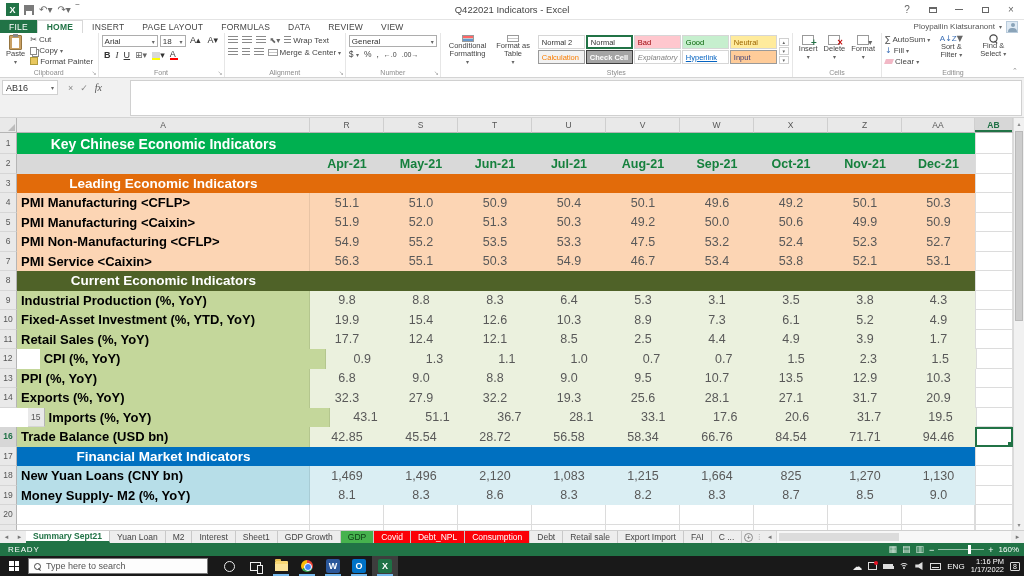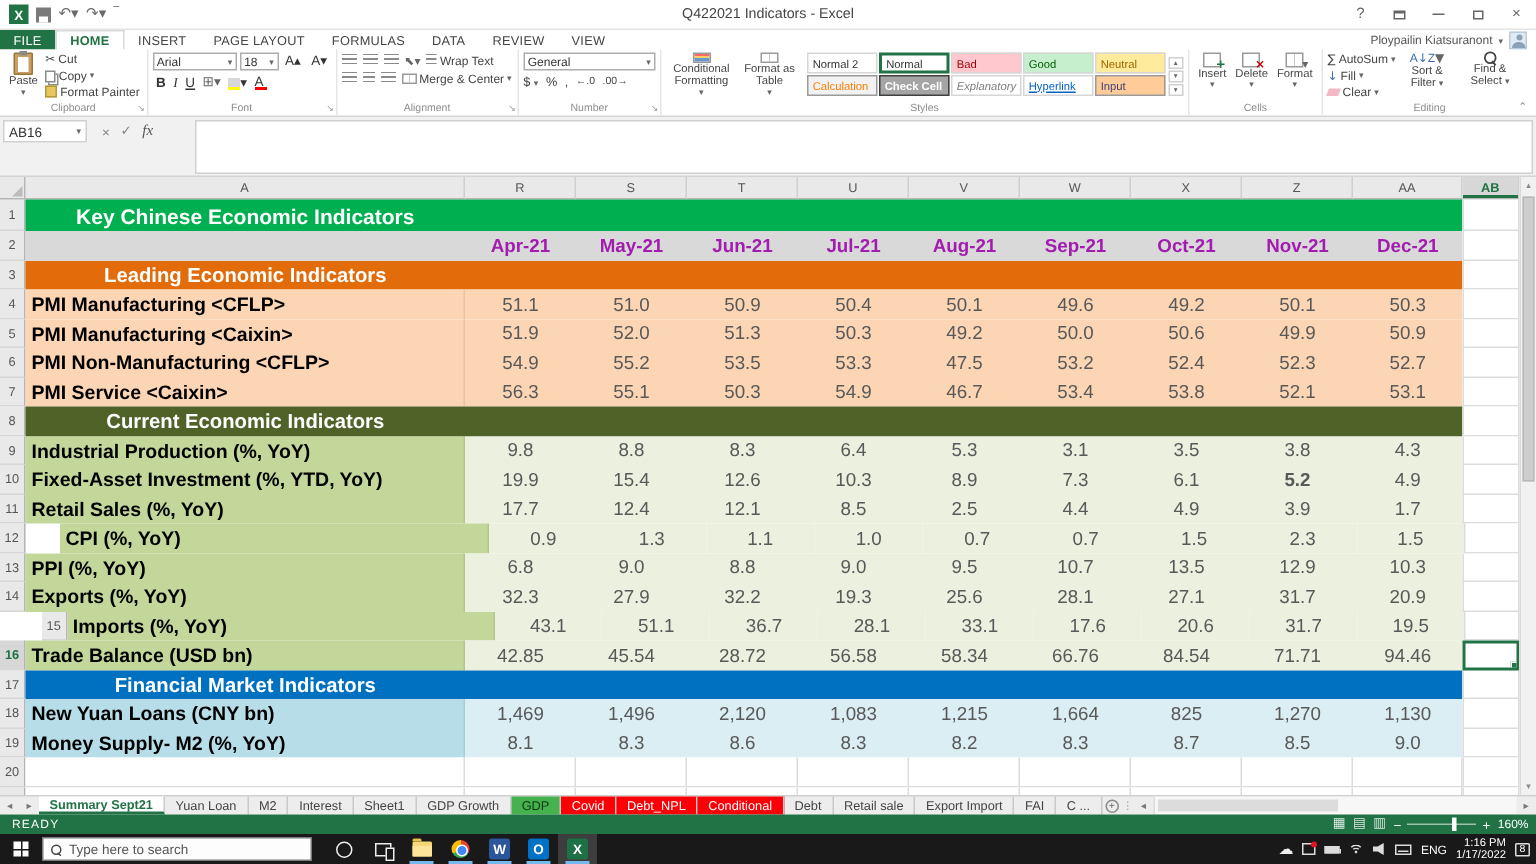--- a/index.html
+++ b/index.html
@@ -86,21 +86,21 @@
   .corner { width:17px; background:#e9e9e9; border-right:1px solid #b5b5b5; border-bottom:1px solid #b5b5b5; position:relative; }
   .corner::after { content:""; position:absolute; right:1px; bottom:1px; border-left:7px solid transparent; border-bottom:7px solid #bcbcbc; }
   .colhead { background:#e9e9e9; border-right:1px solid #cfcfcf; border-bottom:1px solid #b5b5b5; font-size:8.5px; color:#555; display:flex; align-items:center; justify-content:center; }
   .colhead.sel { background:#d7d7d7; color:#1E7145; font-weight:bold; box-shadow:inset 0 -2px 0 #217346; }
   .grow { display:flex; }
   .rownum { width:17px; background:#e9e9e9; border-right:1px solid #b5b5b5; border-bottom:1px solid #d6d6d6; font-size:8.5px; color:#555; display:flex; align-items:center; justify-content:center; }
   .rownum.sel { background:#d7d7d7; color:#1E7145; font-weight:bold; }
   .gcell { display:flex; align-items:center; overflow:hidden; white-space:nowrap; }
   .gcell.lab { font-weight:bold; color:#000; padding-left:4px; font-size:13px; }
   .gcell.val { justify-content:center; color:#595959; font-size:12.5px; }
-  .gcell.mon { justify-content:center; font-weight:bold; color:#a21caf; font-size:12.5px; }
+  .gcell.mon { justify-content:center; font-weight:bold; color:#15803d; font-size:12.5px; }
   .gcell.secttl { justify-content:center; font-weight:bold; color:#fff; font-size:13.5px; }
   .gcell.plain { border-right:1px solid #dcdcdc; border-bottom:1px solid #dcdcdc; background:#fff; }
   .gcell.abcol { background:#fff; border-left:1px solid #dcdcdc; border-right:1px solid #dcdcdc; border-bottom:1px solid #dcdcdc; }
   .gcell.abcol.selcell { border:2px solid #217346; position:relative; }
   .gcell.abcol.selcell::after { content:""; position:absolute; right:-2px; bottom:-2px; width:4px; height:4px; background:#217346; border:1px solid #fff; }
 
   
   #vscroll { position:absolute; top:118px; left:1013px; width:11px; height:412px; background:#f1f1f1; border-left:1px solid #dadada; }
   #vscroll .arr { height:11px; display:flex; align-items:center; justify-content:center; font-size:6px; color:#8a8a8a; }
   #vthumb { position:absolute; top:13px; left:1px; width:8px; height:190px; background:#cdcdcd; border:1px solid #b9b9b9; }
@@ -532,21 +532,21 @@
       <div class="grow" style="height: 19.5px;">
         <div class="rownum">10</div>
         <div class="gcell lab" style="width: 293px; background: rgb(196, 215, 155); border-right: 1px solid rgba(0, 0, 0, 0.08);">Fixed-Asset Investment (%, YTD, YoY)</div>
         <div class="gcell val" style="width: 74px; background: rgb(235, 241, 222);">19.9</div>
         <div class="gcell val" style="width: 74px; background: rgb(235, 241, 222);">15.4</div>
         <div class="gcell val" style="width: 74px; background: rgb(235, 241, 222);">12.6</div>
         <div class="gcell val" style="width: 74px; background: rgb(235, 241, 222);">10.3</div>
         <div class="gcell val" style="width: 74px; background: rgb(235, 241, 222);">8.9</div>
         <div class="gcell val" style="width: 74px; background: rgb(235, 241, 222);">7.3</div>
         <div class="gcell val" style="width: 74px; background: rgb(235, 241, 222);">6.1</div>
-        <div class="gcell val" style="width: 74px; background: rgb(235, 241, 222); font-weight: bold;">5.2</div>
+        <div class="gcell val" style="width: 74px; background: rgb(235, 241, 222);">5.2</div>
         <div class="gcell val" style="width: 73px; background: rgb(235, 241, 222);">4.9</div>
         <div class="gcell abcol" style="width: 38px;"></div>
       </div>
       <div class="grow" style="height: 19.5px;">
         <div class="rownum">11</div>
         <div class="gcell lab" style="width: 293px; background: rgb(196, 215, 155); border-right: 1px solid rgba(0, 0, 0, 0.08);">Retail Sales (%, YoY)</div>
         <div class="gcell val" style="width: 74px; background: rgb(235, 241, 222);">17.7</div>
         <div class="gcell val" style="width: 74px; background: rgb(235, 241, 222);">12.4</div>
         <div class="gcell val" style="width: 74px; background: rgb(235, 241, 222);">12.1</div>
         <div class="gcell val" style="width: 74px; background: rgb(235, 241, 222);">8.5</div>
@@ -704,21 +704,21 @@
   <div id="tabs-holder" style="display:flex; align-items:stretch;">
       <div class="stab active">Summary Sept21</div>
       <div class="stab">Yuan Loan</div>
       <div class="stab">M2</div>
       <div class="stab">Interest</div>
       <div class="stab">Sheet1</div>
       <div class="stab">GDP Growth</div>
       <div class="stab green">GDP</div>
       <div class="stab red">Covid</div>
       <div class="stab red">Debt_NPL</div>
-      <div class="stab red">Conditional</div>
+      <div class="stab red">Consumption</div>
       <div class="stab">Debt</div>
       <div class="stab">Retail sale</div>
       <div class="stab">Export Import</div>
       <div class="stab">FAI</div>
       <div class="stab">C ...</div>
     </div>
   <div class="addsheet">
       <span>+</span>
     </div>
   <div class="hsdivider">⋮</div>

